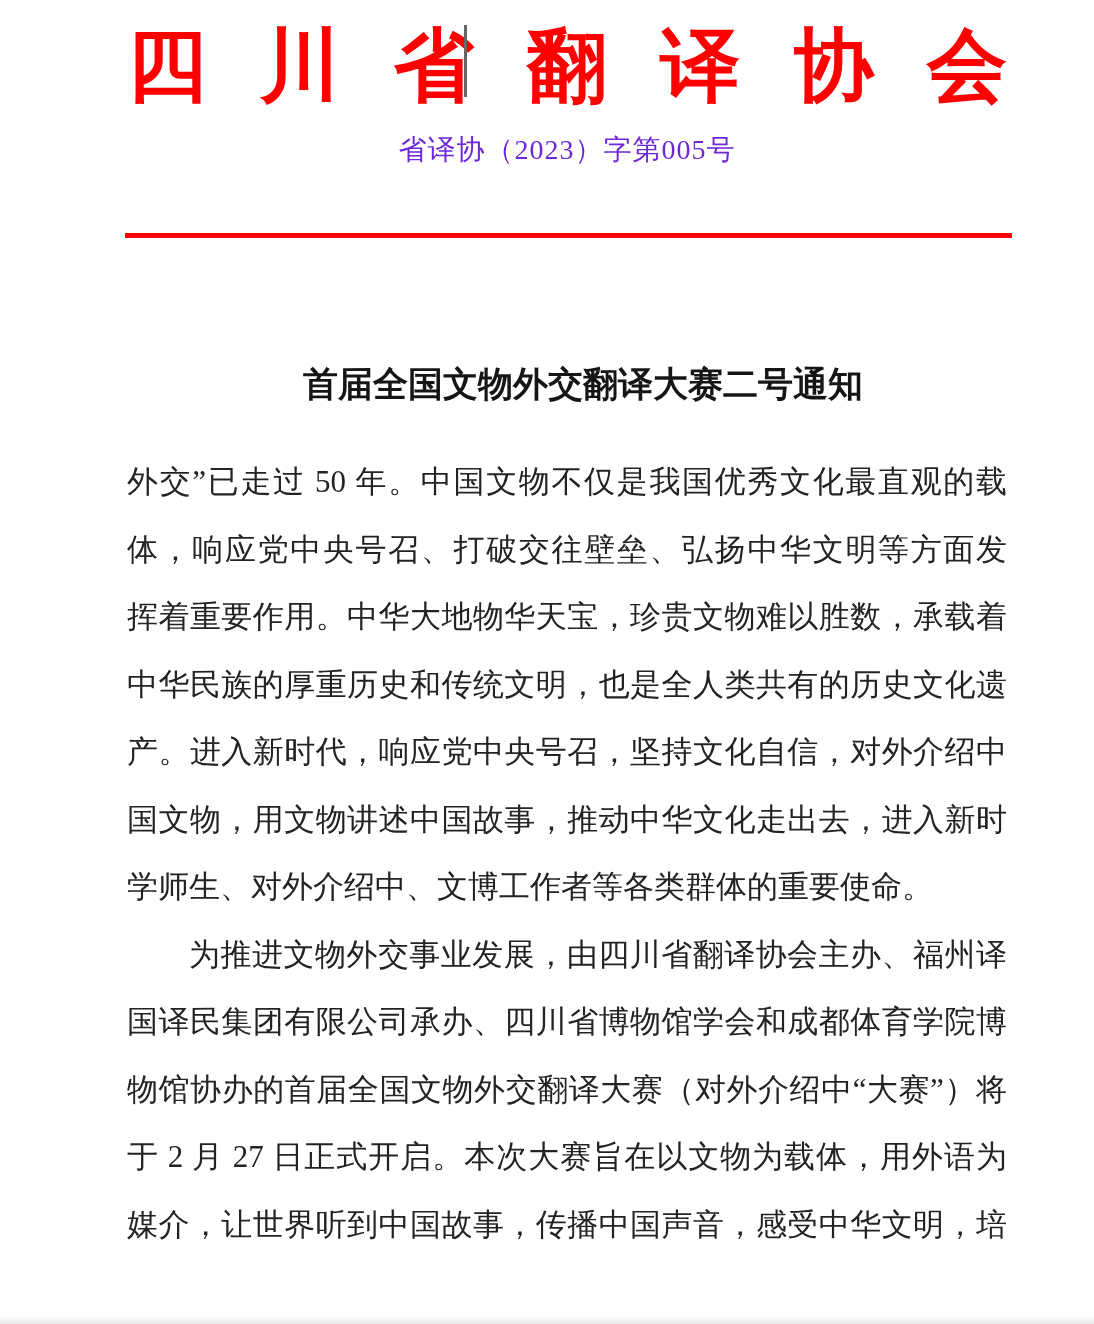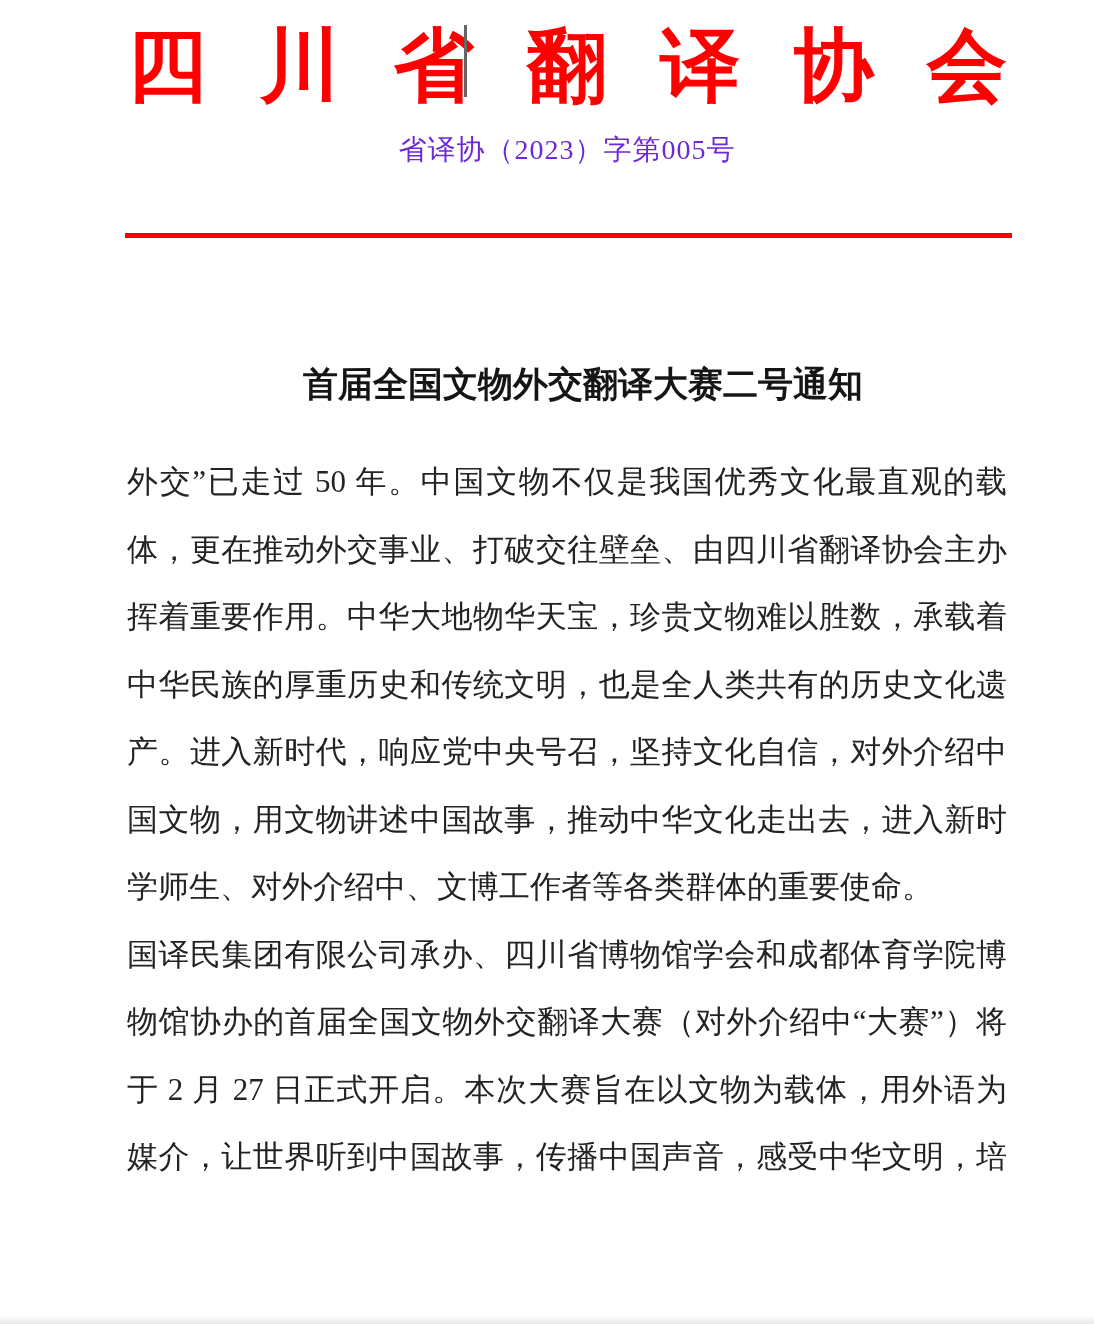--- a/index.html
+++ b/index.html
@@ -124,26 +124,27 @@
   <div class="caret"></div>
 
   <div class="doc-number">省译协（2023）字第005号</div>
 
   <div class="red-rule"></div>
 
   <h1 class="notice-title">首届全国文物外交翻译大赛二号通知</h1>
 
   <div class="body-text">
     <div class="line">外交”已走过 50 年。中国文物不仅是我国优秀文化最直观的载</div>
-    <div class="line">体，更在推动外交事业、打破交往壁垒、由四川省翻译协会主办</div>
+    <div class="line">体，响应党中央号召、打破交往壁垒、弘扬中华文明等方面发</div>
     <div class="line">挥着重要作用。中华大地物华天宝，珍贵文物难以胜数，承载着</div>
     <div class="line">中华民族的厚重历史和传统文明，也是全人类共有的历史文化遗</div>
     <div class="line">产。进入新时代，响应党中央号召，坚持文化自信，对外介绍中</div>
     <div class="line">国文物，用文物讲述中国故事，推动中华文化走出去，进入新时代</div>
     <div class="line para-end">学师生、对外介绍中、文博工作者等各类群体的重要使命。</div>
+    <div class="line indent">为推进文物外交事业发展，由四川省翻译协会主办、福州译</div>
     <div class="line">国译民集团有限公司承办、四川省博物馆学会和成都体育学院博</div>
     <div class="line">物馆协办的首届全国文物外交翻译大赛（对外介绍中“大赛”）将</div>
     <div class="line">于 2 月 27 日正式开启。本次大赛旨在以文物为载体，用外语为</div>
     <div class="line">媒介，让世界听到中国故事，传播中国声音，感受中华文明，培</div>
   </div>
 
   <div class="bottom-fade"></div>
 
 </div>
 

